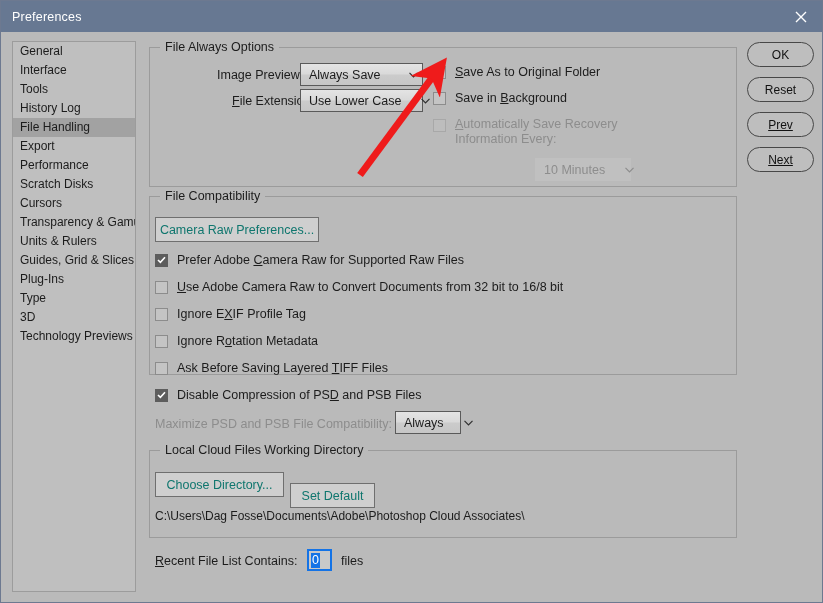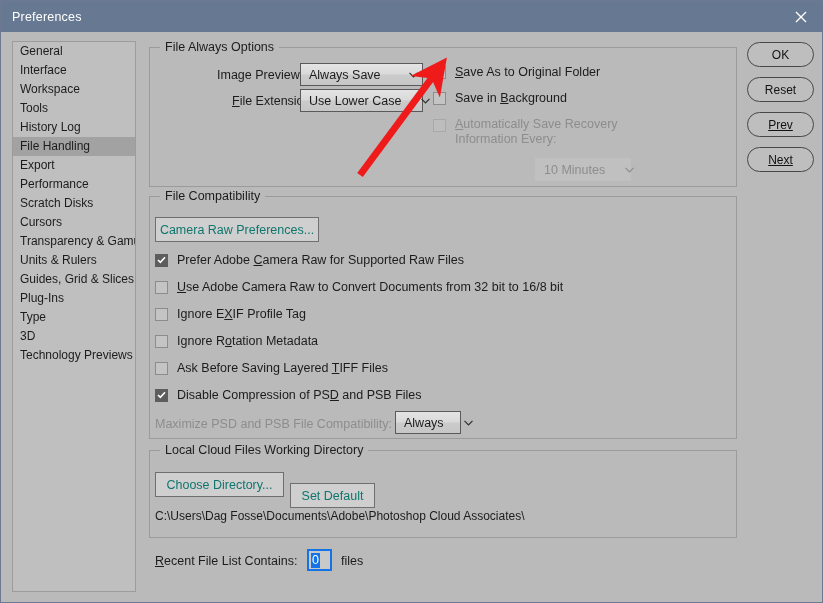--- a/index.html
+++ b/index.html
@@ -253,21 +253,20 @@
     <div id="close-btn">
       <svg width="14" height="14" viewBox="0 0 14 14">
         <path d="M2 2 L12 12 M12 2 L2 12" stroke="#ffffff" stroke-width="1.4" fill="none"></path>
       </svg>
     </div>
   </div>
 
   <div id="sidebar">
     <div class="side-item">General</div>
     <div class="side-item">Interface</div>
-    <div class="side-item">Workspace</div>
     <div class="side-item">Tools</div>
     <div class="side-item">History Log</div>
     <div class="side-item selected">File Handling</div>
     <div class="side-item">Export</div>
     <div class="side-item">Performance</div>
     <div class="side-item">Scratch Disks</div>
     <div class="side-item">Cursors</div>
     <div class="side-item">Transparency &amp; Gamut</div>
     <div class="side-item">Units &amp; Rulers</div>
     <div class="side-item">Guides, Grid &amp; Slices</div>
@@ -333,21 +332,21 @@
 
     <div class="combo disabled" style="left:386px; top:119px; width:96px;">
       <span class="combo-text">10 Minutes</span>
       <span class="caret">
         <svg width="9" height="6" viewBox="0 0 9 6">
             <path d="M0.5 0.8 L4.5 4.8 L8.5 0.8" stroke="#8d8d8d" stroke-width="1.2" fill="none"></path>
           </svg>
       </span>
     </div>
 
-    <div class="group" style="left:0px; top:157px; width:588px; height:243px;">
+    <div class="group" style="left:0px; top:157px; width:588px; height:179px;">
       <span class="group-title">File Compatibility</span>
     </div>
 
     <div class="push-btn" style="left:6px; top:178px; width:164px;">Camera Raw Preferences...</div>
 
     <div class="cbrow" style="left:6px; top:214px;">
       <span class="cbox checked">
         <svg width="9" height="8" viewBox="0 0 9 8">
             <path d="M1 4 L3.4 6.4 L8 1.3" stroke="#ffffff" stroke-width="1.6" fill="none"></path>
           </svg>

